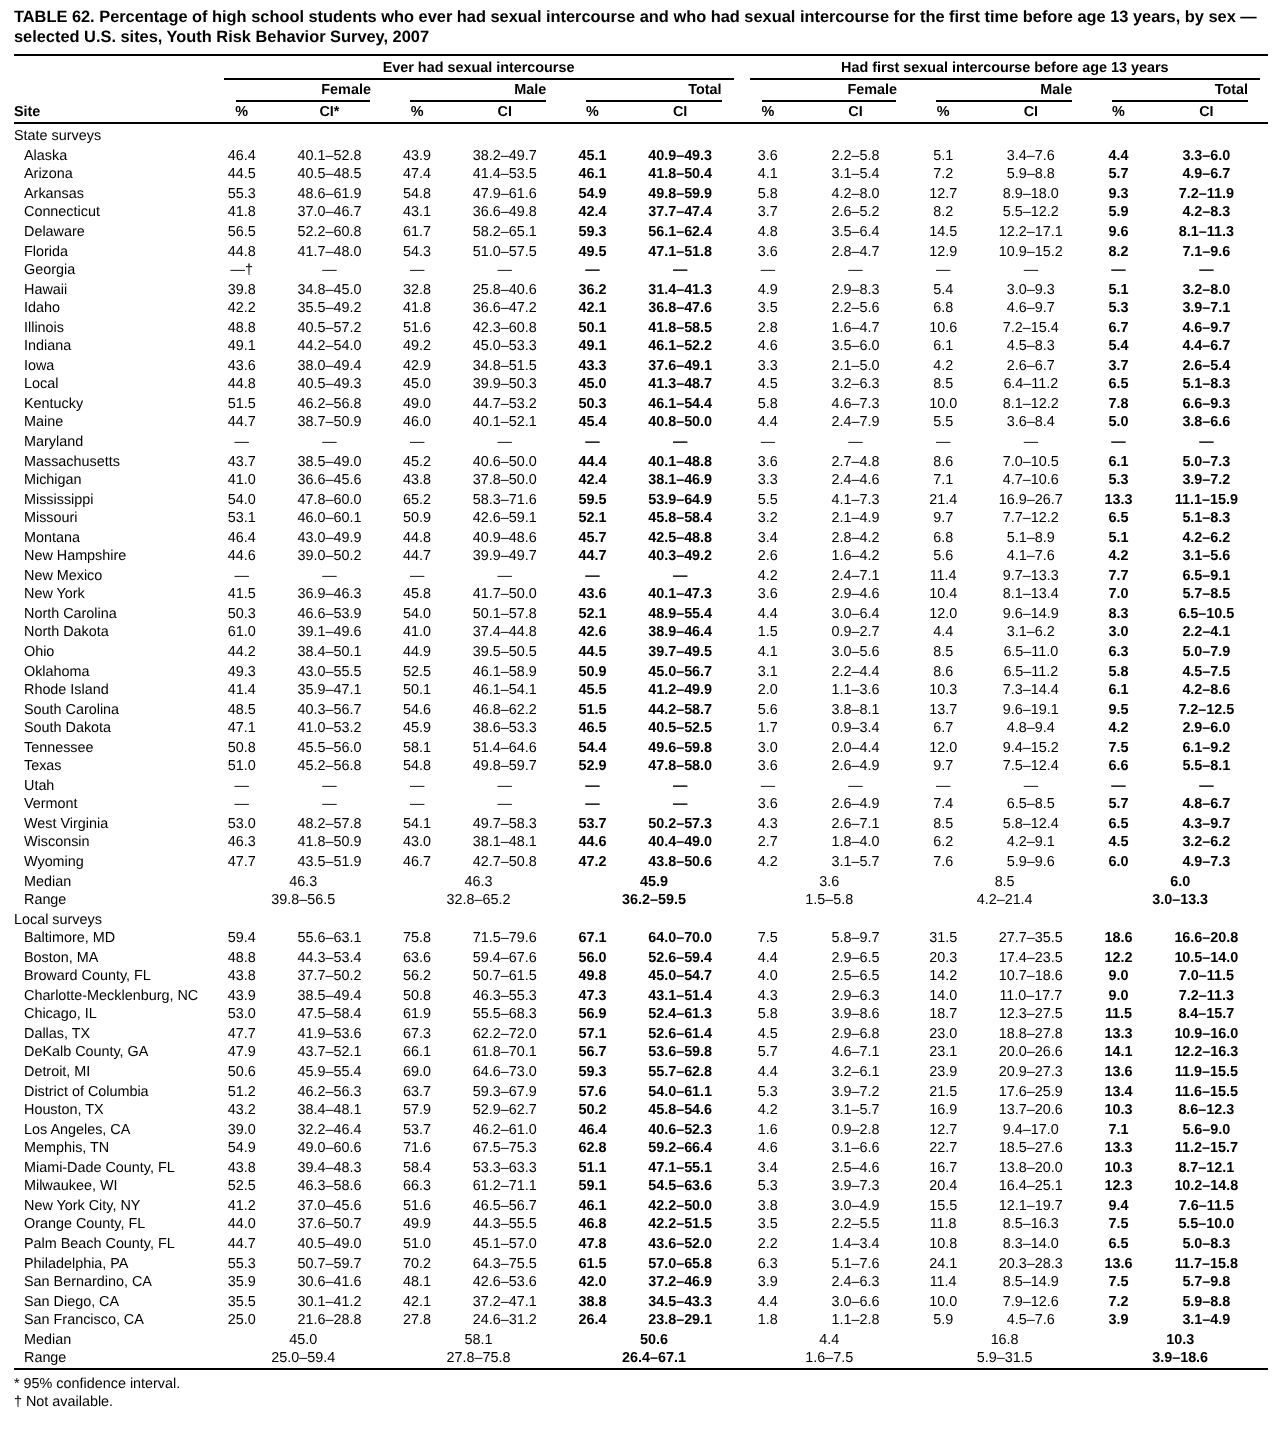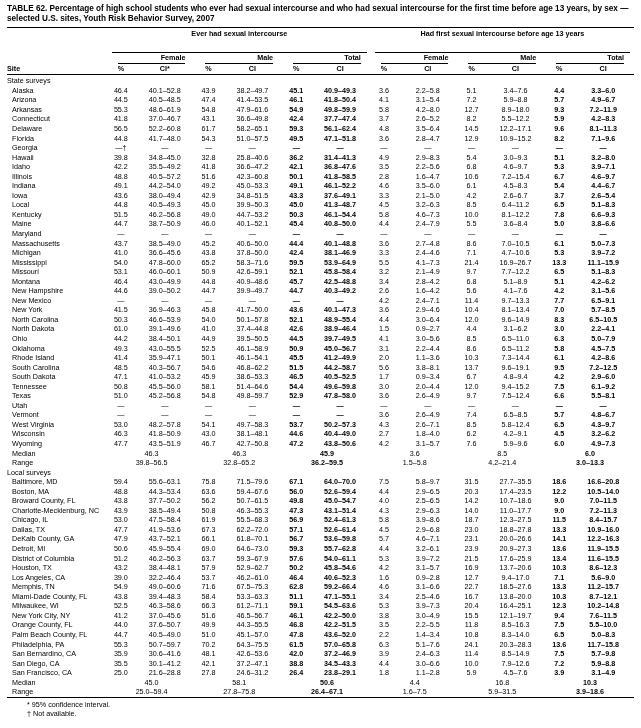--- a/index.html
+++ b/index.html
@@ -15,31 +15,31 @@
     border-top: 1.2px solid #000; border-bottom: 1px solid #000;
   }
   col.c-site { width: 100px; }
   col.c-pct  { width: 26px; }
   col.c-ci   { width: 61px; }
   th, td {
     font-size: 7.2px; line-height: 9.55px; padding: 0;
     white-space: nowrap; vertical-align: bottom; font-weight: normal;
   }
   thead th { font-weight: bold; }
-  .grp { border-bottom: 1px solid #000; margin: 1px 4px 0 4px; text-align: center; padding-bottom: 14px; }
+  .grp { border-bottom: 1px solid #000; margin: 1px 4px 0 4px; text-align: center; padding-bottom: 1px; }
   .sub { border-bottom: 1px solid #000; margin: 0 10px; text-align: right; }
   tr.measures th { border-bottom: 1px solid #000; padding-bottom: 1px; }
   th.site-h { text-align: left; }
   th.m { text-align: center; }
   td.site { text-align: left; padding-left: 5px; overflow: hidden; }
   td.section-label { text-align: left; }
   td.pct, td.ci, td.pair { text-align: center; }
   .total { font-weight: bold; }
   tbody tr:first-child td { padding-top: 1px; }
-  .footnotes { font-size: 7.2px; line-height: 9.3px; margin-top: 2px; margin-left: 20px; }
+  .footnotes { font-size: 7.2px; line-height: 9.3px; margin-top: 2px; }
 </style>
 </head>
 <body>
 
 <div class="page">
   <div class="title">TABLE 62. Percentage of high school students who ever had sexual intercourse and who had sexual intercourse for the first time before age 13 years, by sex — selected U.S. sites, Youth Risk Behavior Survey, 2007</div>
 
   <table>
     <colgroup>
       <col class="c-site">

